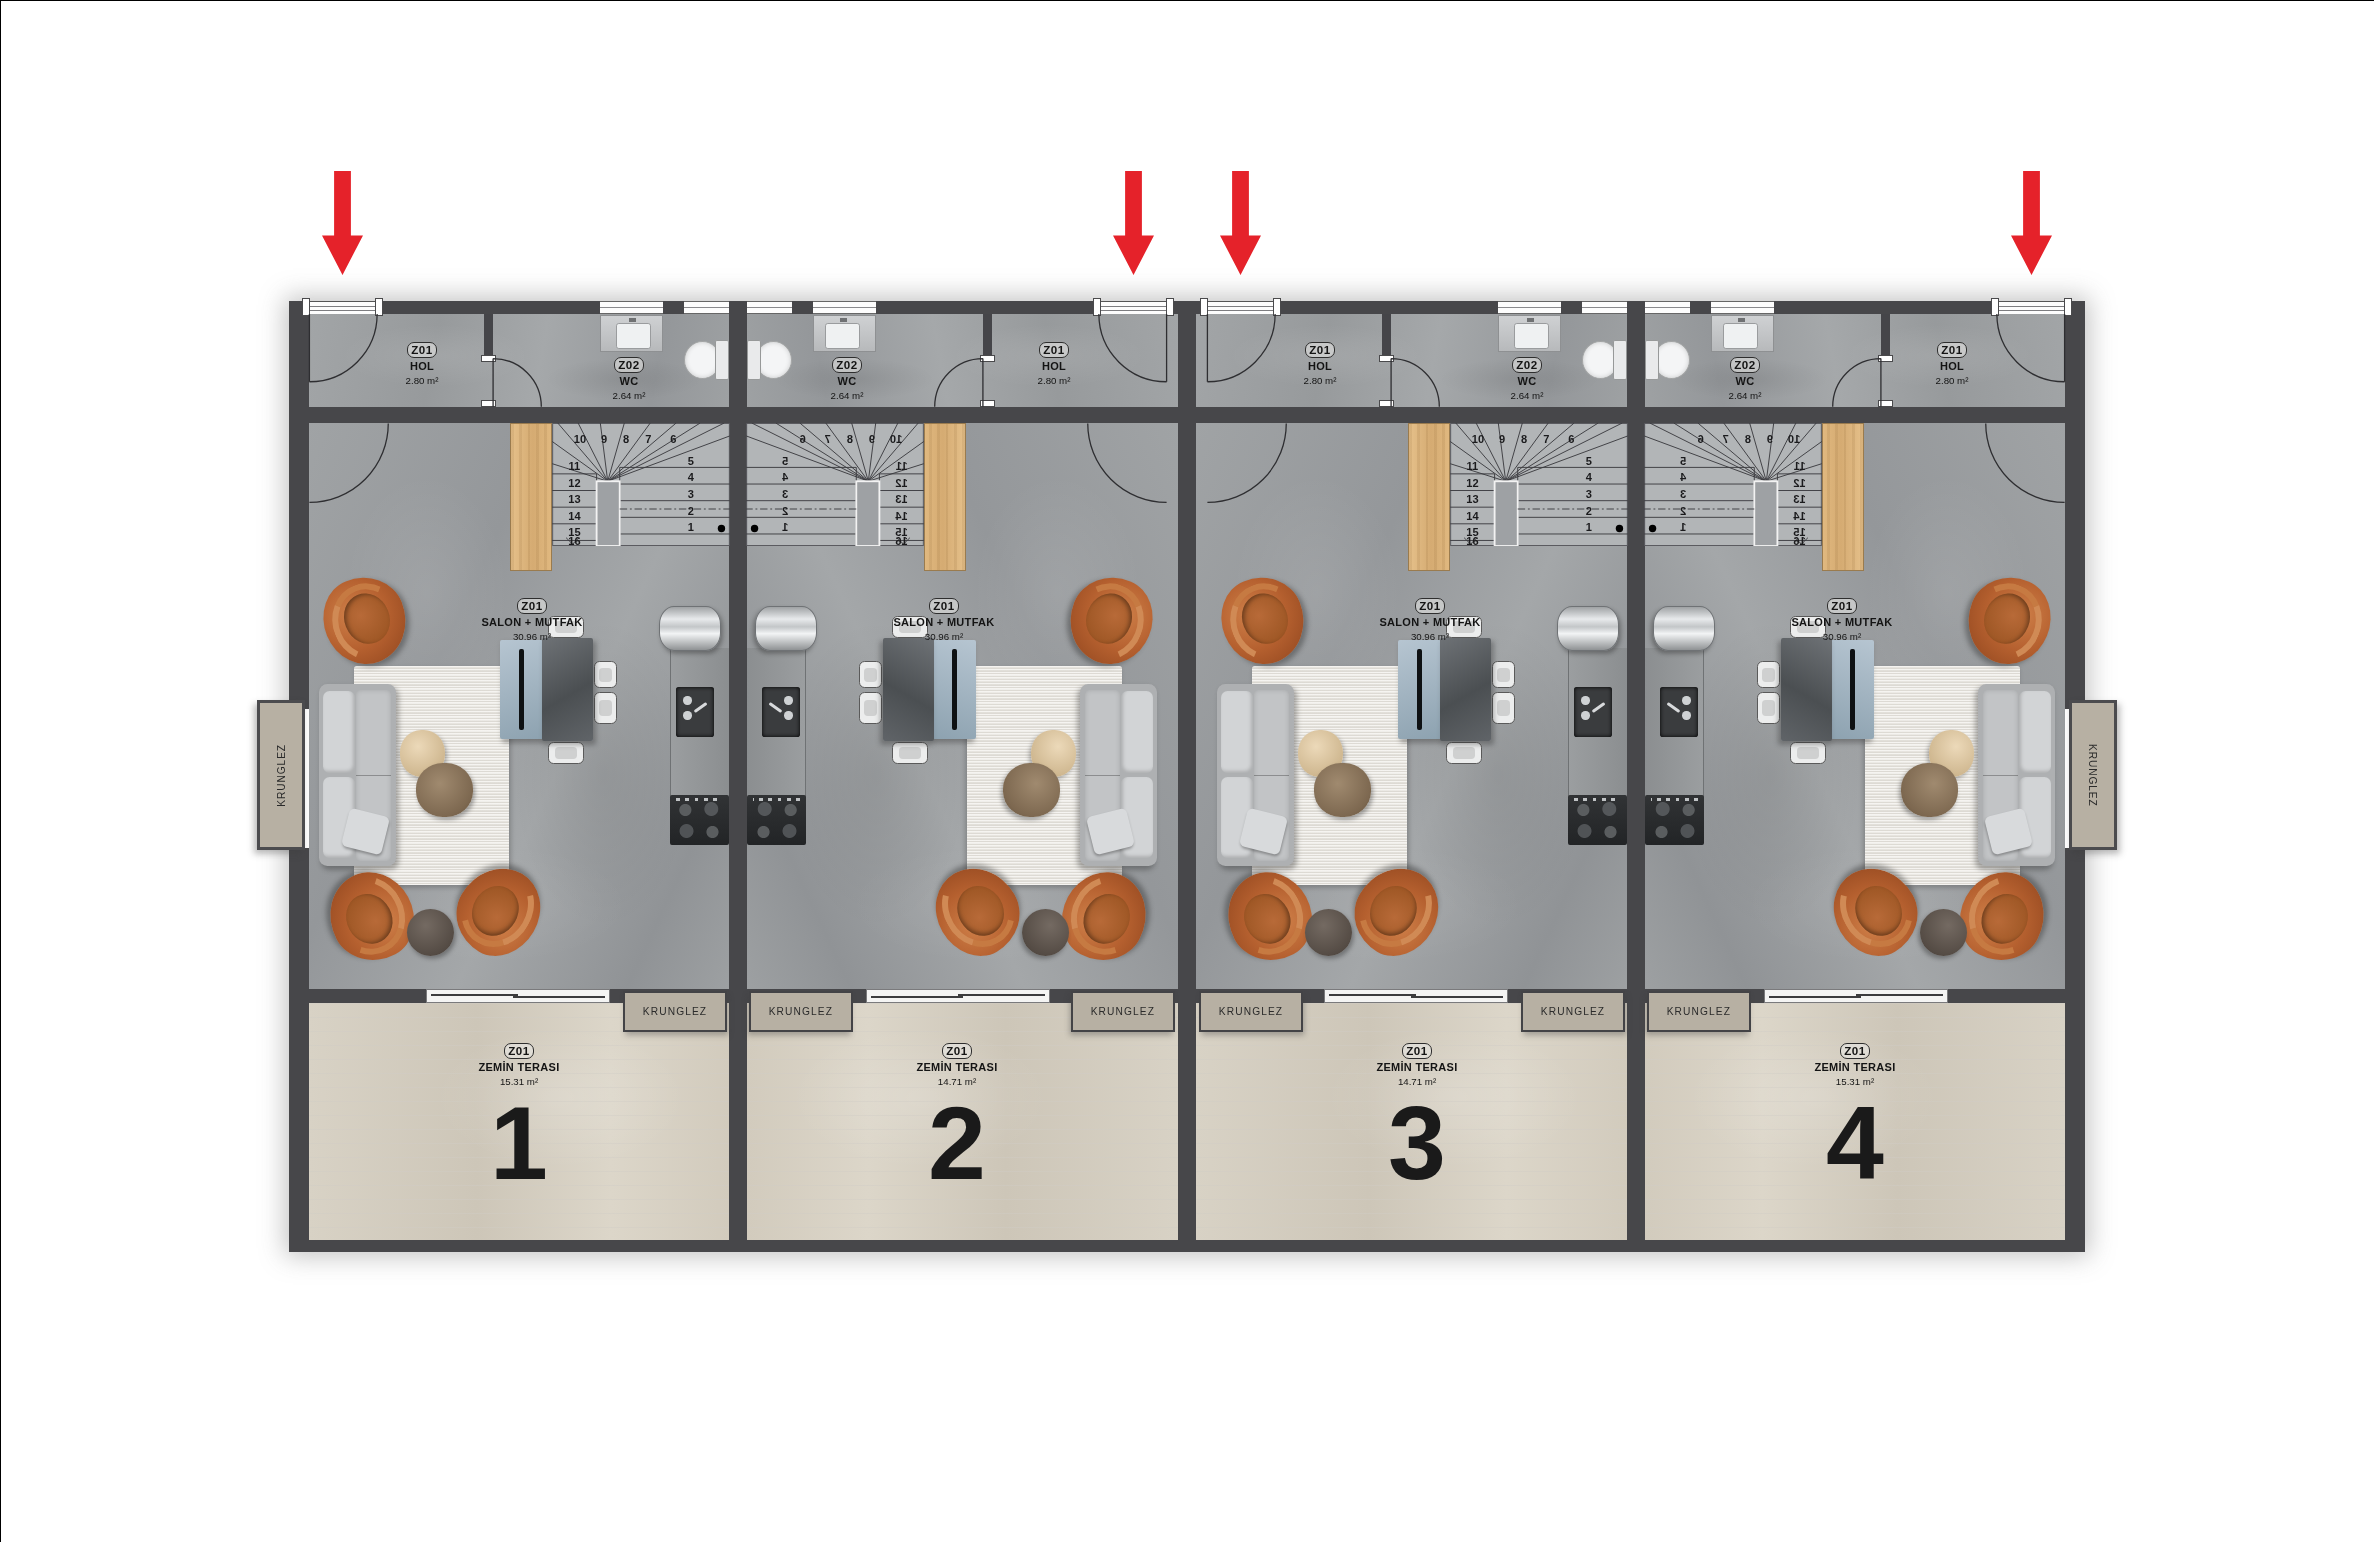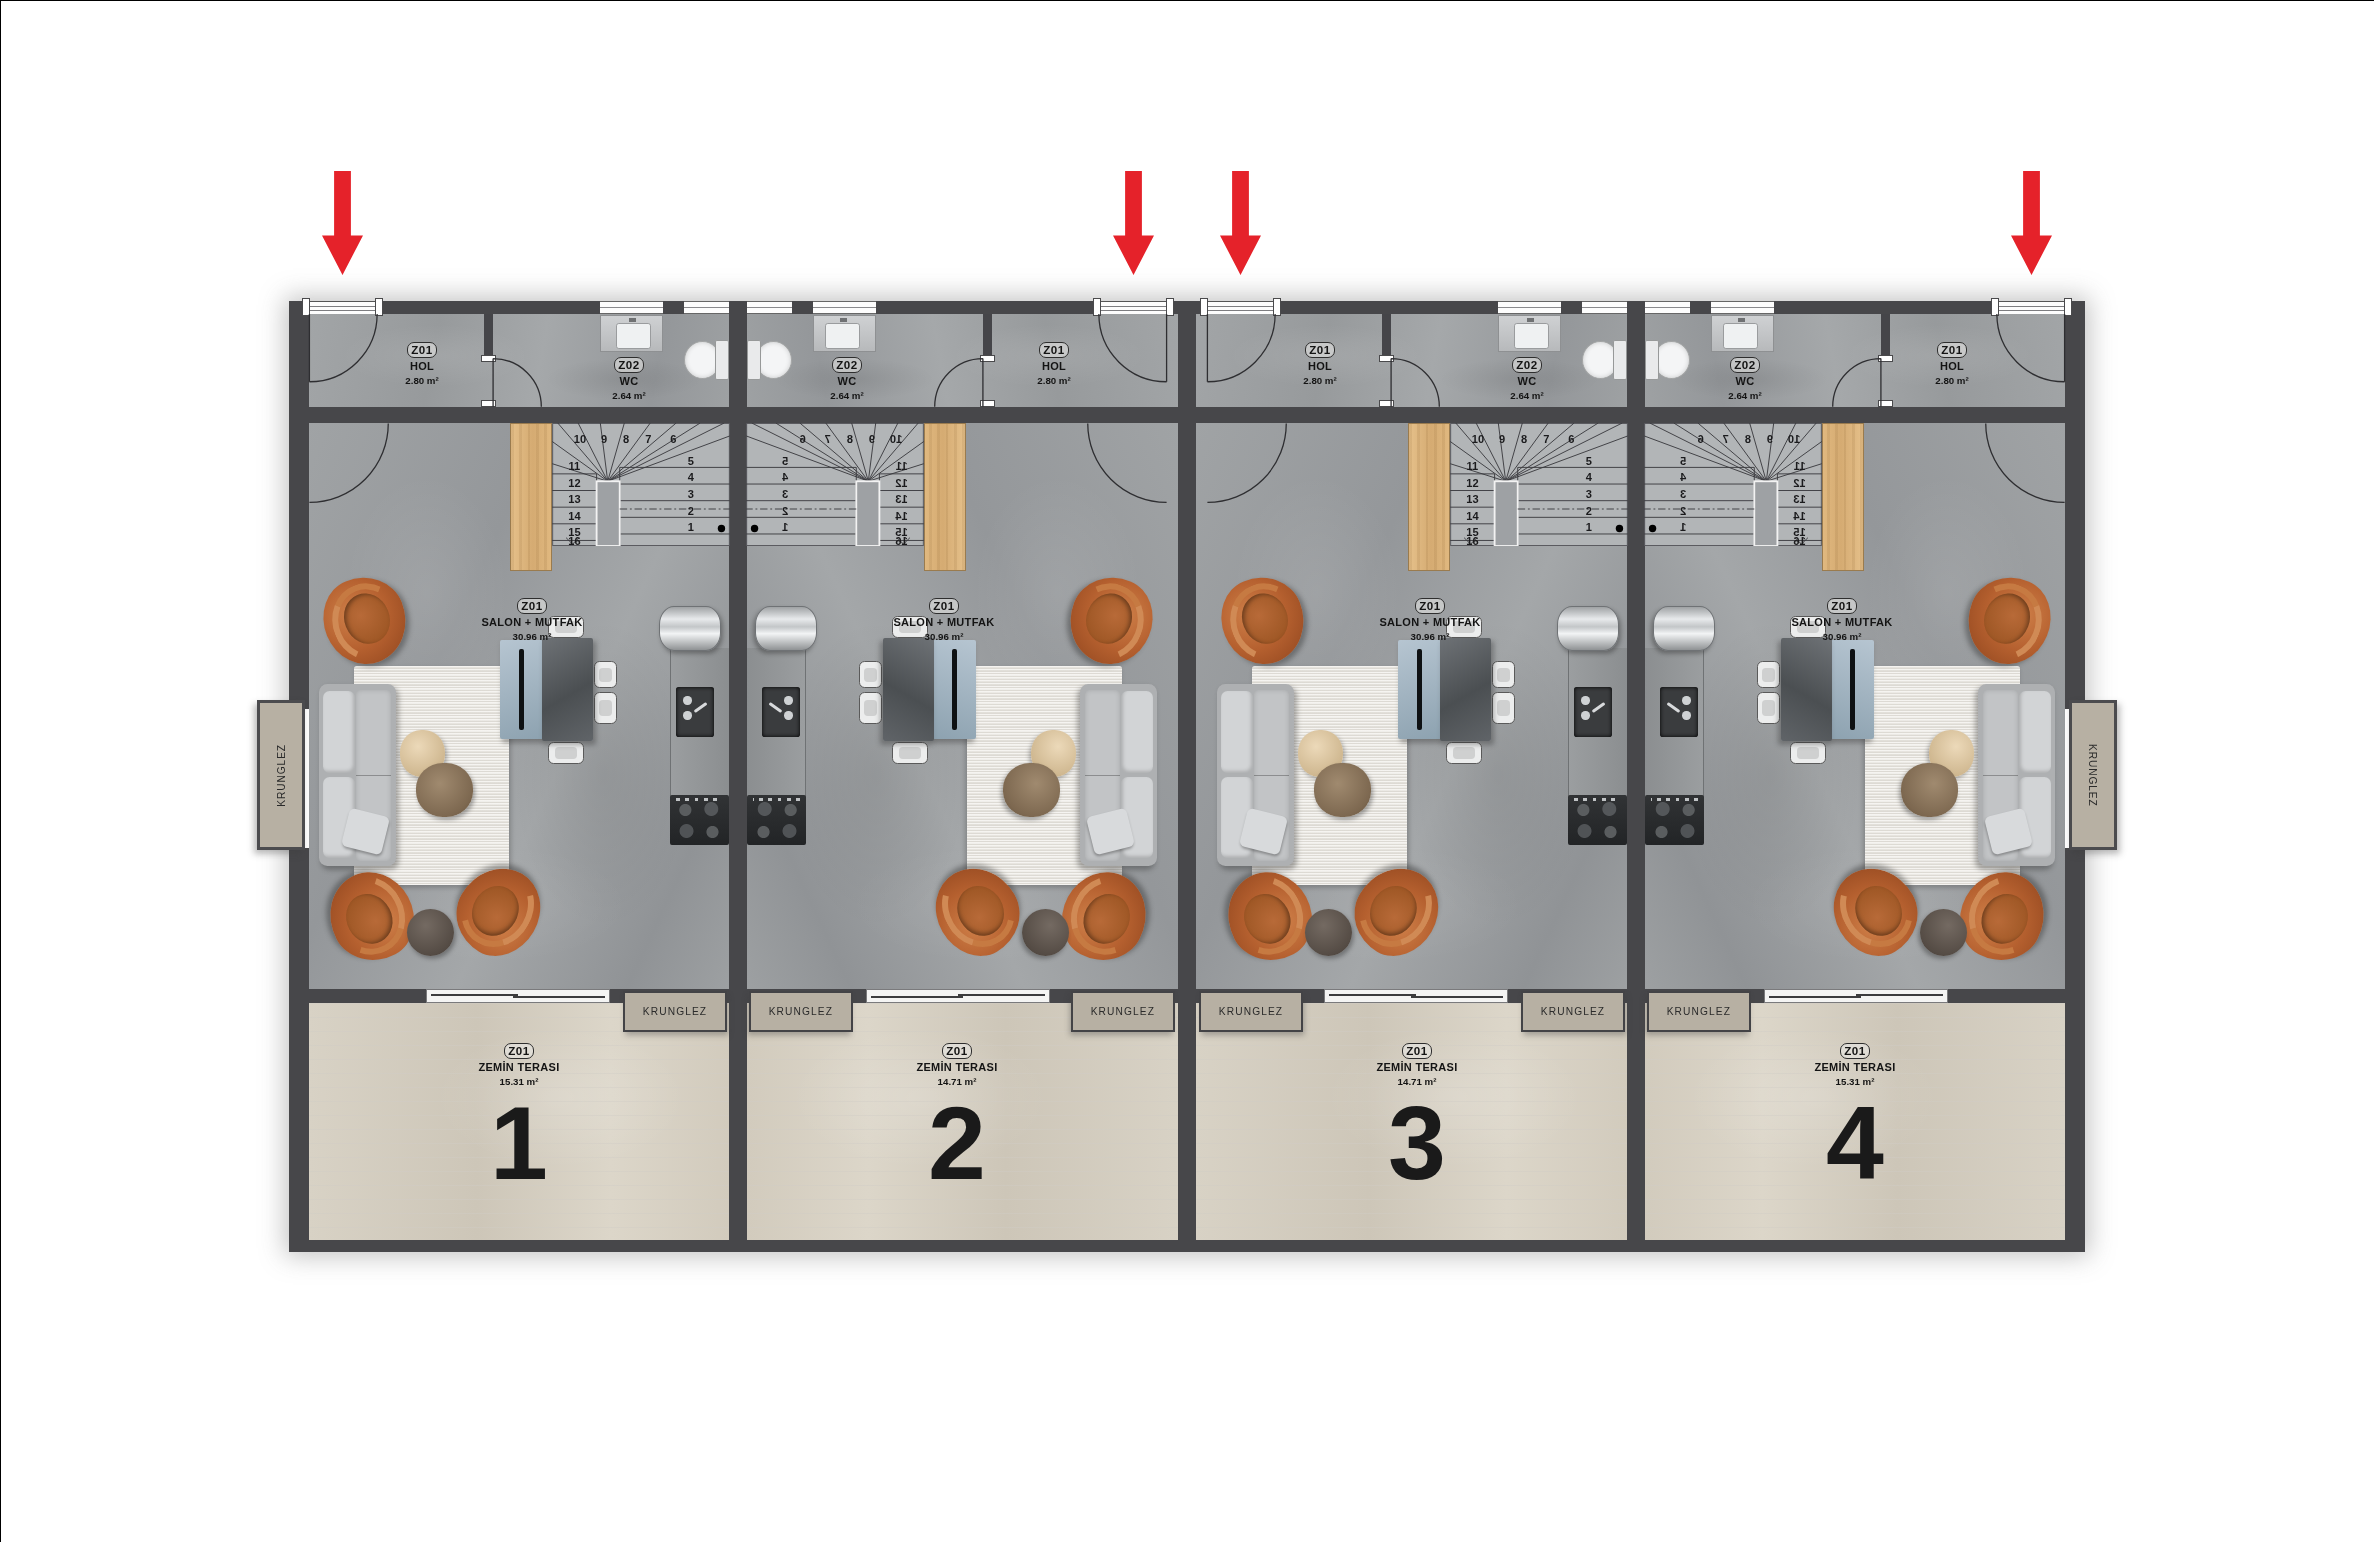--- a/index.html
+++ b/index.html
@@ -110,21 +110,21 @@
   .vanity:before{content:"";position:absolute;left:15px;top:6.5px;width:33px;height:24px;background:#eff1f2;border:0.9px solid #9a9c9e;border-radius:2.8px;}
   .vanity:after{content:"";position:absolute;left:28px;top:1.9px;width:7.4px;height:3.7px;background:#6f7173;}
   .toilet{left:395px;top:37px;width:45px;height:42px;z-index:2;}
   .toilet .tank{position:absolute;right:0;top:1.9px;width:12px;height:38px;background:#e9eaeb;border:0.9px solid #979999;border-radius:1.9px;}
   .toilet .bowl{position:absolute;left:0;top:2.8px;width:35px;height:36px;background:#f4f5f6;border:0.9px solid #a3a5a5;border-radius:50%;box-shadow:inset 0 0 5.6px rgba(0,0,0,.18);}
 
   
   .room-label{position:absolute;width:158px;display:flex;flex-direction:column;align-items:center;gap:0.9px;text-align:center;color:#141414;z-index:7;pointer-events:none;}
   .tag{font-size:11.6px;font-weight:700;border:1.4px solid #2e2e2e;background:rgba(234,234,232,.55);padding:0 3.7px;line-height:14px;border-radius:7px;letter-spacing:0.5px;}
   .rname{font-size:11px;font-weight:700;letter-spacing:0.3px;line-height:15px;white-space:nowrap;}
-  .rarea{font-size:9.7px;font-weight:700;}
+  .rarea{font-size:9.7px;font-weight:400;}
   .lbl-hol{left:54px;top:41px;}
   .lbl-wc{left:261px;top:56px;}
   .lbl-salon{left:164px;top:297px;}
   .lbl-terrace{left:151px;top:742px;}
   .unit-number{position:absolute;left:151px;top:790px;width:158px;text-align:center;font-size:104px;line-height:1;font-weight:700;color:#1a1a1a;z-index:7;}
 
   .arrow{position:absolute;left:33px;top:-130px;width:41px;height:104px;z-index:10;
     clip-path:polygon(29.5% 0,70.5% 0,70.5% 62%,100% 62%,50% 100%,0 62%,29.5% 62%);
     filter:drop-shadow(0 0 1.9px rgba(235,60,60,.55));}
 </style>

